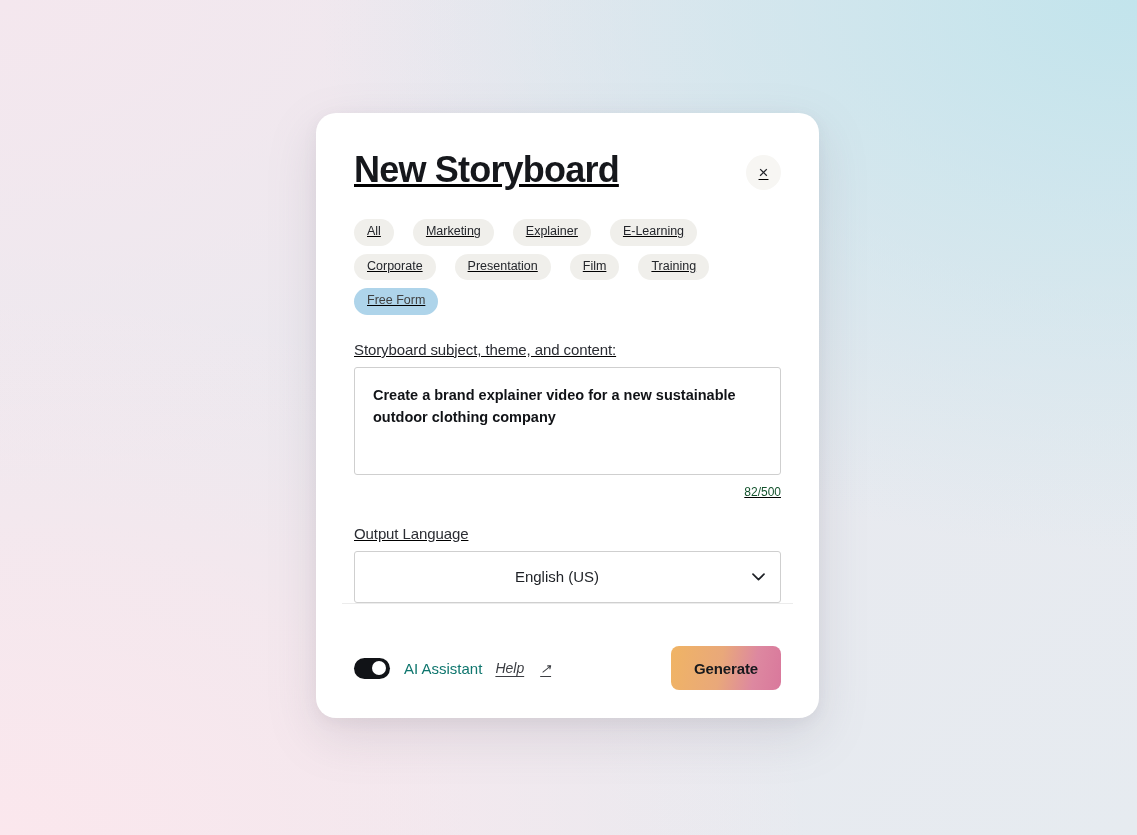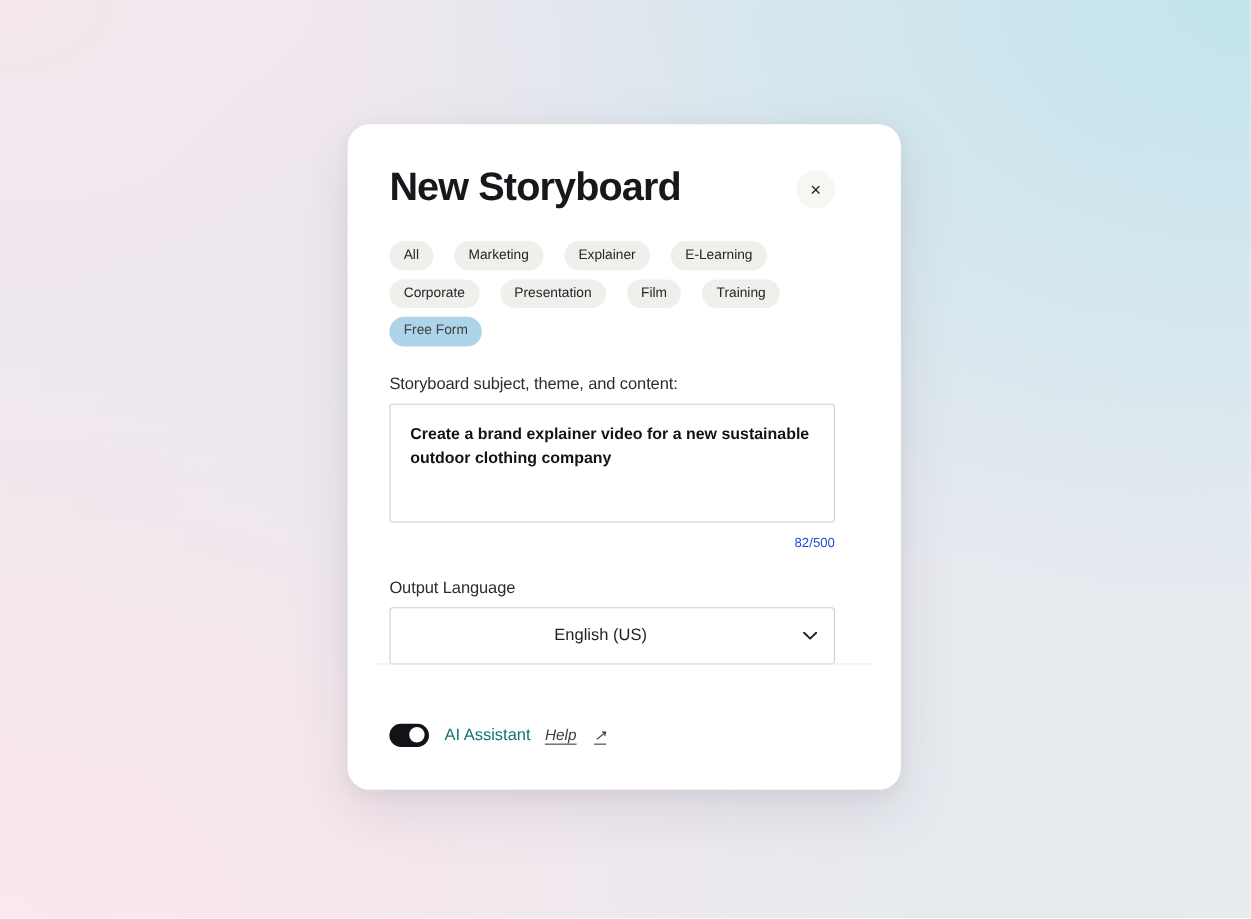--- a/index.html
+++ b/index.html
@@ -35,21 +35,22 @@
     height: 605px;
     background: #ffffff;
     border-radius: 20px;
     box-shadow: 0 18px 50px rgba(120, 110, 125, 0.18),
                 0 4px 14px rgba(120, 110, 125, 0.08);
     box-sizing: border-box;
   }
 
   
   .card-body {
-    padding: 38px 60px 0 38px;
+    padding: 38px 38px 0 38px;
+    text-decoration: underline;
   }
   .header-row {
     display: flex;
     align-items: flex-start;
     justify-content: space-between;
   }
   #page-title {
     font-size: 36px;
     font-weight: 700;
     letter-spacing: -0.8px;
@@ -125,21 +126,21 @@
     line-height: 1.55;
     color: #111317;
     resize: none;
     font-family: "Liberation Sans", sans-serif;
     outline: none;
     background: #fff;
   }
   #char-counter {
     text-align: right;
     font-size: 12px;
-    color: #1d4ed8;
+    color: #14532d;
     margin-top: 6px;
   }
   .select-wrap {
     position: relative;
   }
   #language-select {
     width: 100%;
     height: 52px;
     box-sizing: border-box;
     border: 1px solid #cfcfcf;
@@ -296,16 +297,17 @@
       <div class="footer-left">
         <button id="ai-assistant-toggle">
           <span class="knob"></span>
         </button>
         <span id="ai-assistant-label">AI Assistant</span>
         <a id="help-link">
           <span>Help</span>
           <span class="arrow">↗</span>
         </a>
       </div>
+      <button id="generate-button">Generate</button>
     </div>
 
   </div>
 </div>
 
 </body></html>

